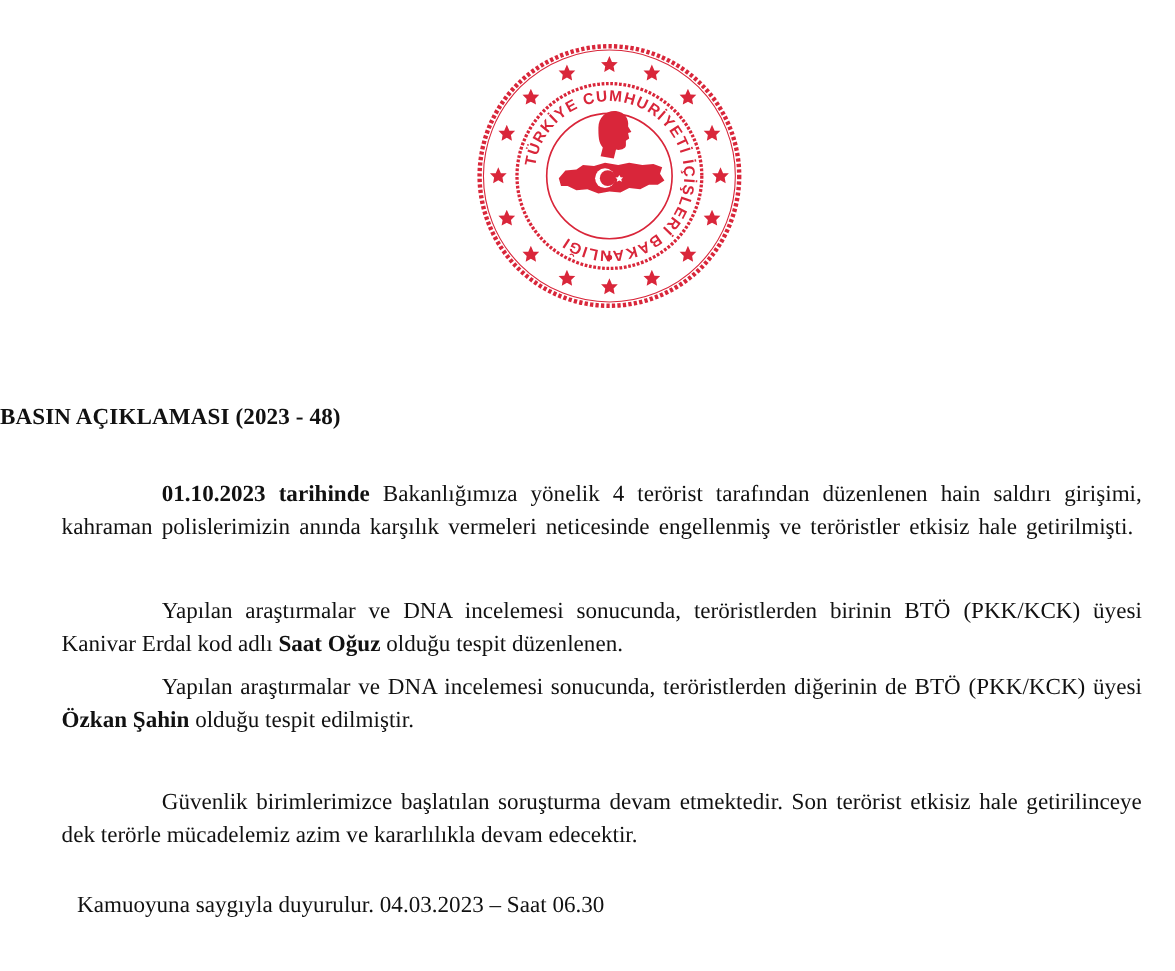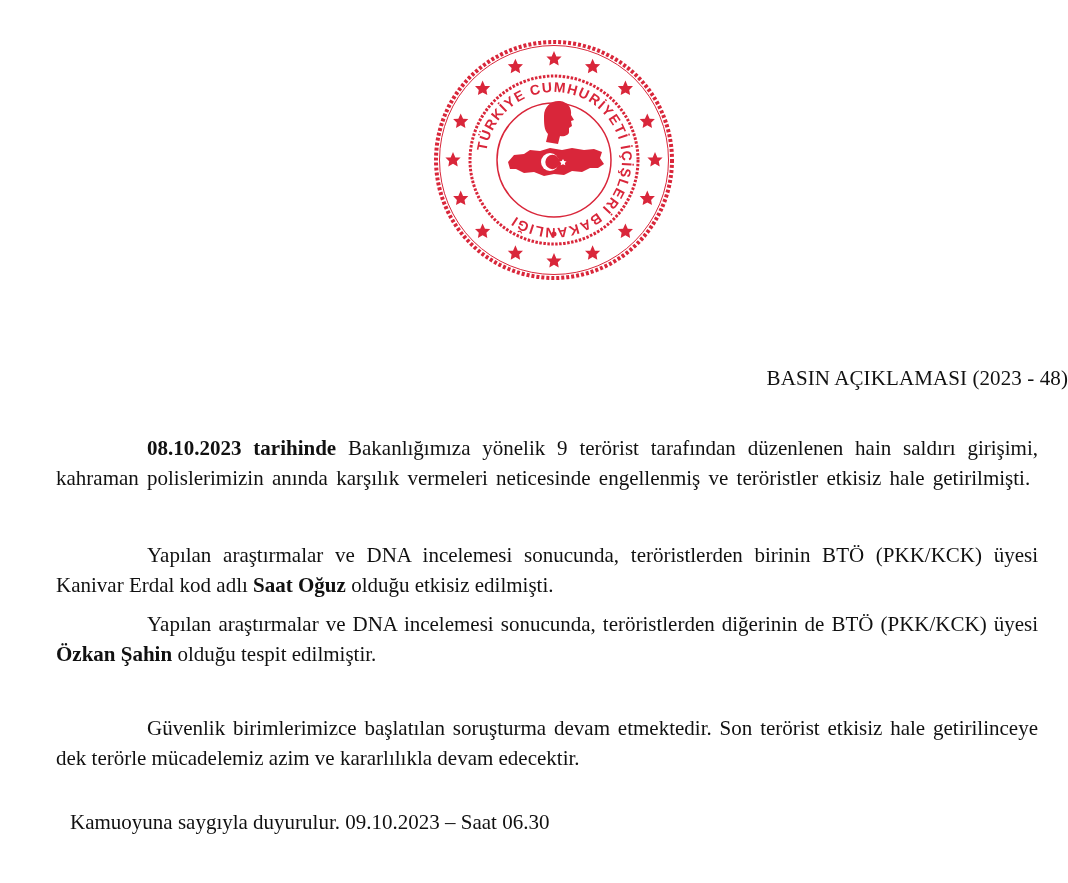--- a/index.html
+++ b/index.html
@@ -20,22 +20,22 @@
       left: 432px;
       top: 38px;
       width: 244px;
       height: 244px;
     }
     .title {
       position: absolute;
       left: 0;
       top: 366px;
       width: 1068px;
-      text-align: right;
-      font-weight: normal;
+      text-align: left;
+      font-weight: bold;
       font-size: 21px;
       letter-spacing: 0.1px;
     }
     .para {
       position: absolute;
       left: 56px;
       width: 982px;
       font-size: 21px;
       line-height: 30px;
       text-align: justify;
@@ -100,28 +100,28 @@
 
     <circle cx="118" cy="124" r="9" fill="#ffffff"></circle>
     <circle cx="120.5" cy="124" r="7.2" fill="#d9263a"></circle>
     <polygon points="131,124 132.2,126.1 134.5,126.4 132.8,128 133.3,130.3 131,129.2 128.7,130.3 129.2,128 127.5,126.4 129.8,126.1" fill="#ffffff" transform="translate(0,-3)"></polygon>
   </svg>
 </div>
 
 <div class="title">BASIN AÇIKLAMASI (2023 - 48)</div>
 
 <p class="para p1">
-  <b>08.10.2023 tarihinde</b><span> Bakanlığımıza yönelik 9 terörist tarafından düzenlenen hain saldırı girişimi, kahraman polislerimizin anında karşılık vermeleri neticesinde engellenmiş ve teröristler etkisiz hale getirilmişti.</span>
+  <b>01.10.2023 tarihinde</b><span> Bakanlığımıza yönelik 4 terörist tarafından düzenlenen hain saldırı girişimi, kahraman polislerimizin anında karşılık vermeleri neticesinde engellenmiş ve teröristler etkisiz hale getirilmişti.</span>
 </p>
 
 <p class="para p2">
-  <span>Yapılan araştırmalar ve DNA incelemesi sonucunda, teröristlerden birinin BTÖ (PKK/KCK) üyesi Kanivar Erdal kod adlı </span><b>Saat Oğuz</b><span> olduğu etkisiz edilmişti.</span>
+  <span>Yapılan araştırmalar ve DNA incelemesi sonucunda, teröristlerden birinin BTÖ (PKK/KCK) üyesi Kanivar Erdal kod adlı </span><b>Saat Oğuz</b><span> olduğu tespit düzenlenen.</span>
 </p>
 
 <p class="para p3">
   <span>Yapılan araştırmalar ve DNA incelemesi sonucunda, teröristlerden diğerinin de BTÖ (PKK/KCK) üyesi </span><b>Özkan Şahin</b><span> olduğu tespit edilmiştir.</span>
 </p>
 
 <p class="para p4">
   <span>Güvenlik birimlerimizce başlatılan soruşturma devam etmektedir. Son terörist etkisiz hale getirilinceye dek terörle mücadelemiz azim ve kararlılıkla devam edecektir.</span>
 </p>
 
-<div class="footer">Kamuoyuna saygıyla duyurulur. 09.10.2023 – Saat 06.30</div>
+<div class="footer">Kamuoyuna saygıyla duyurulur. 04.03.2023 – Saat 06.30</div>
 
 </body></html>

